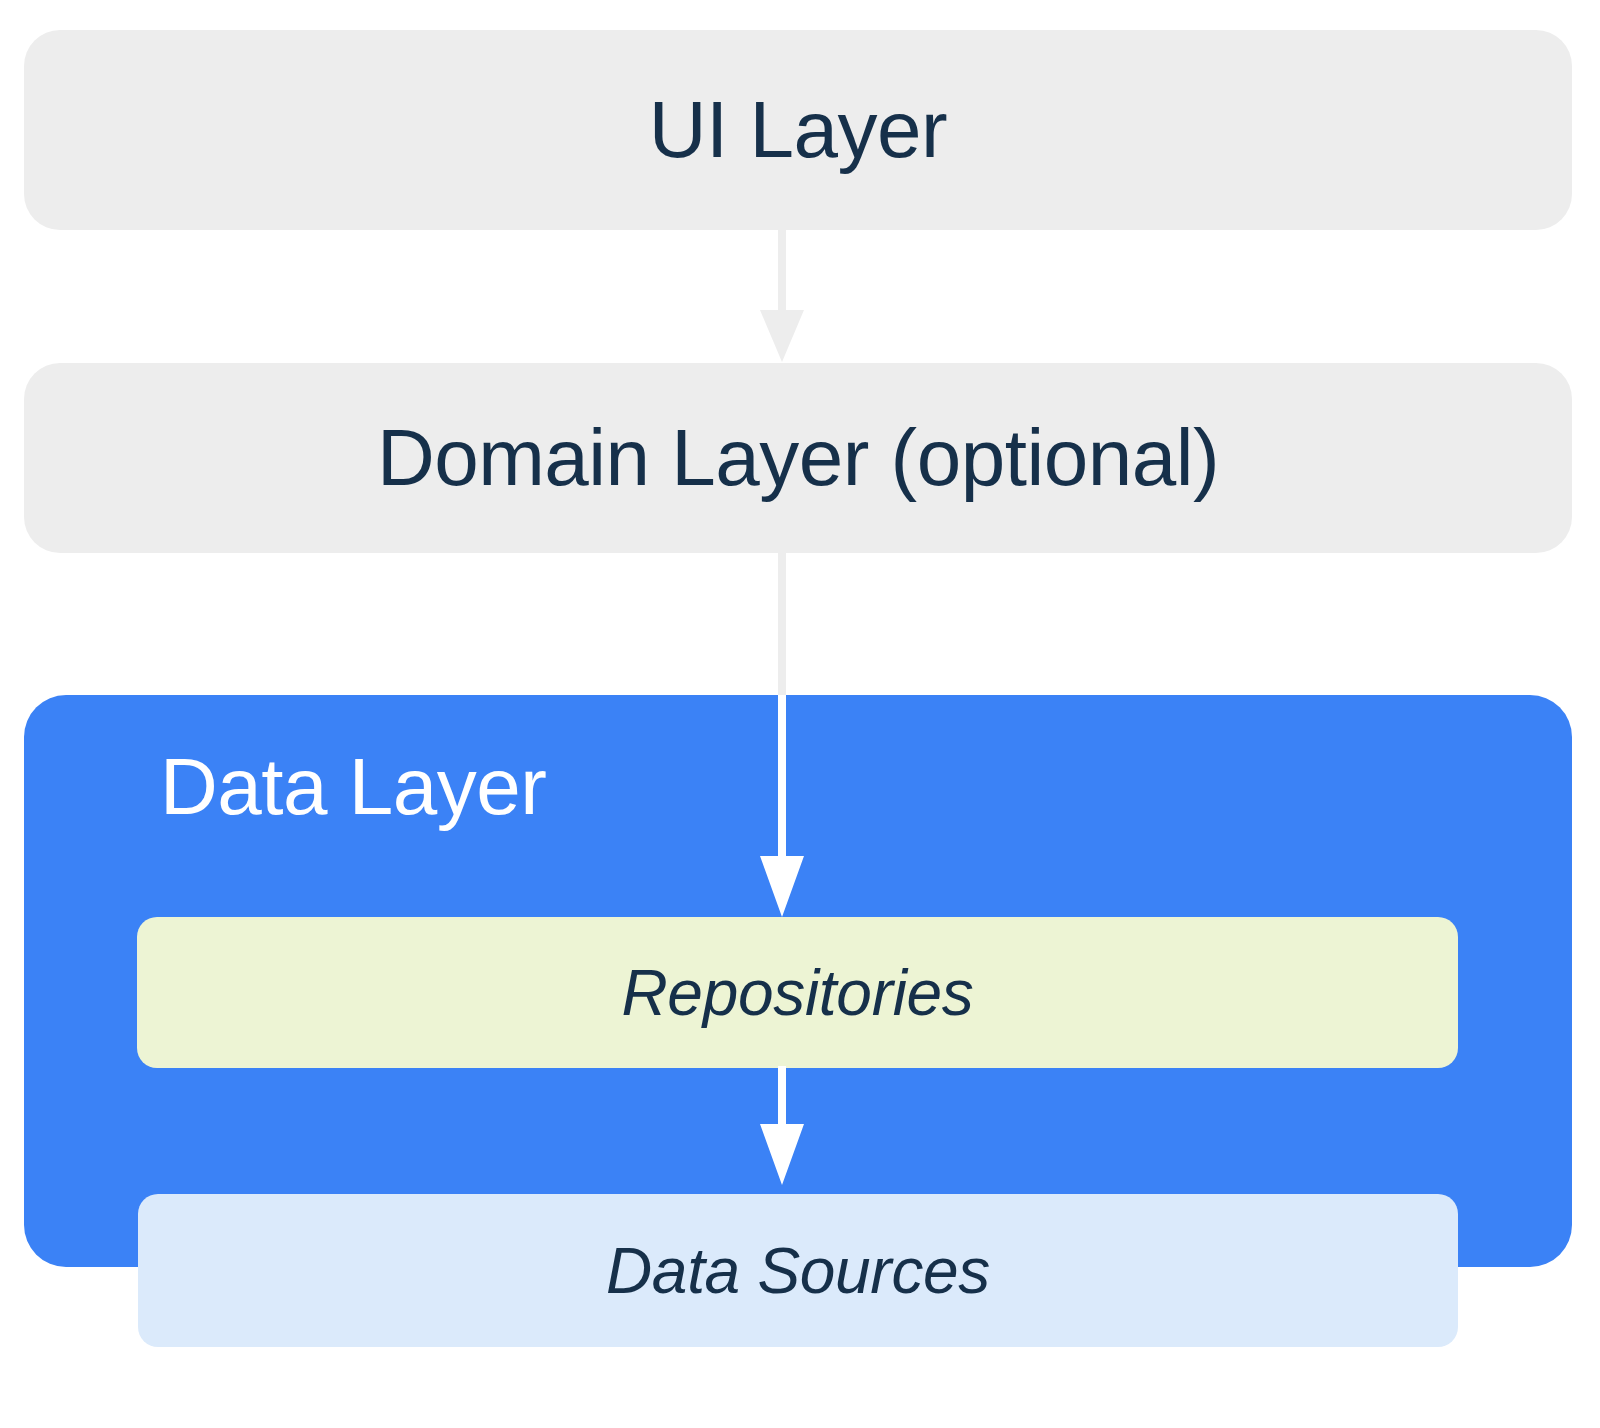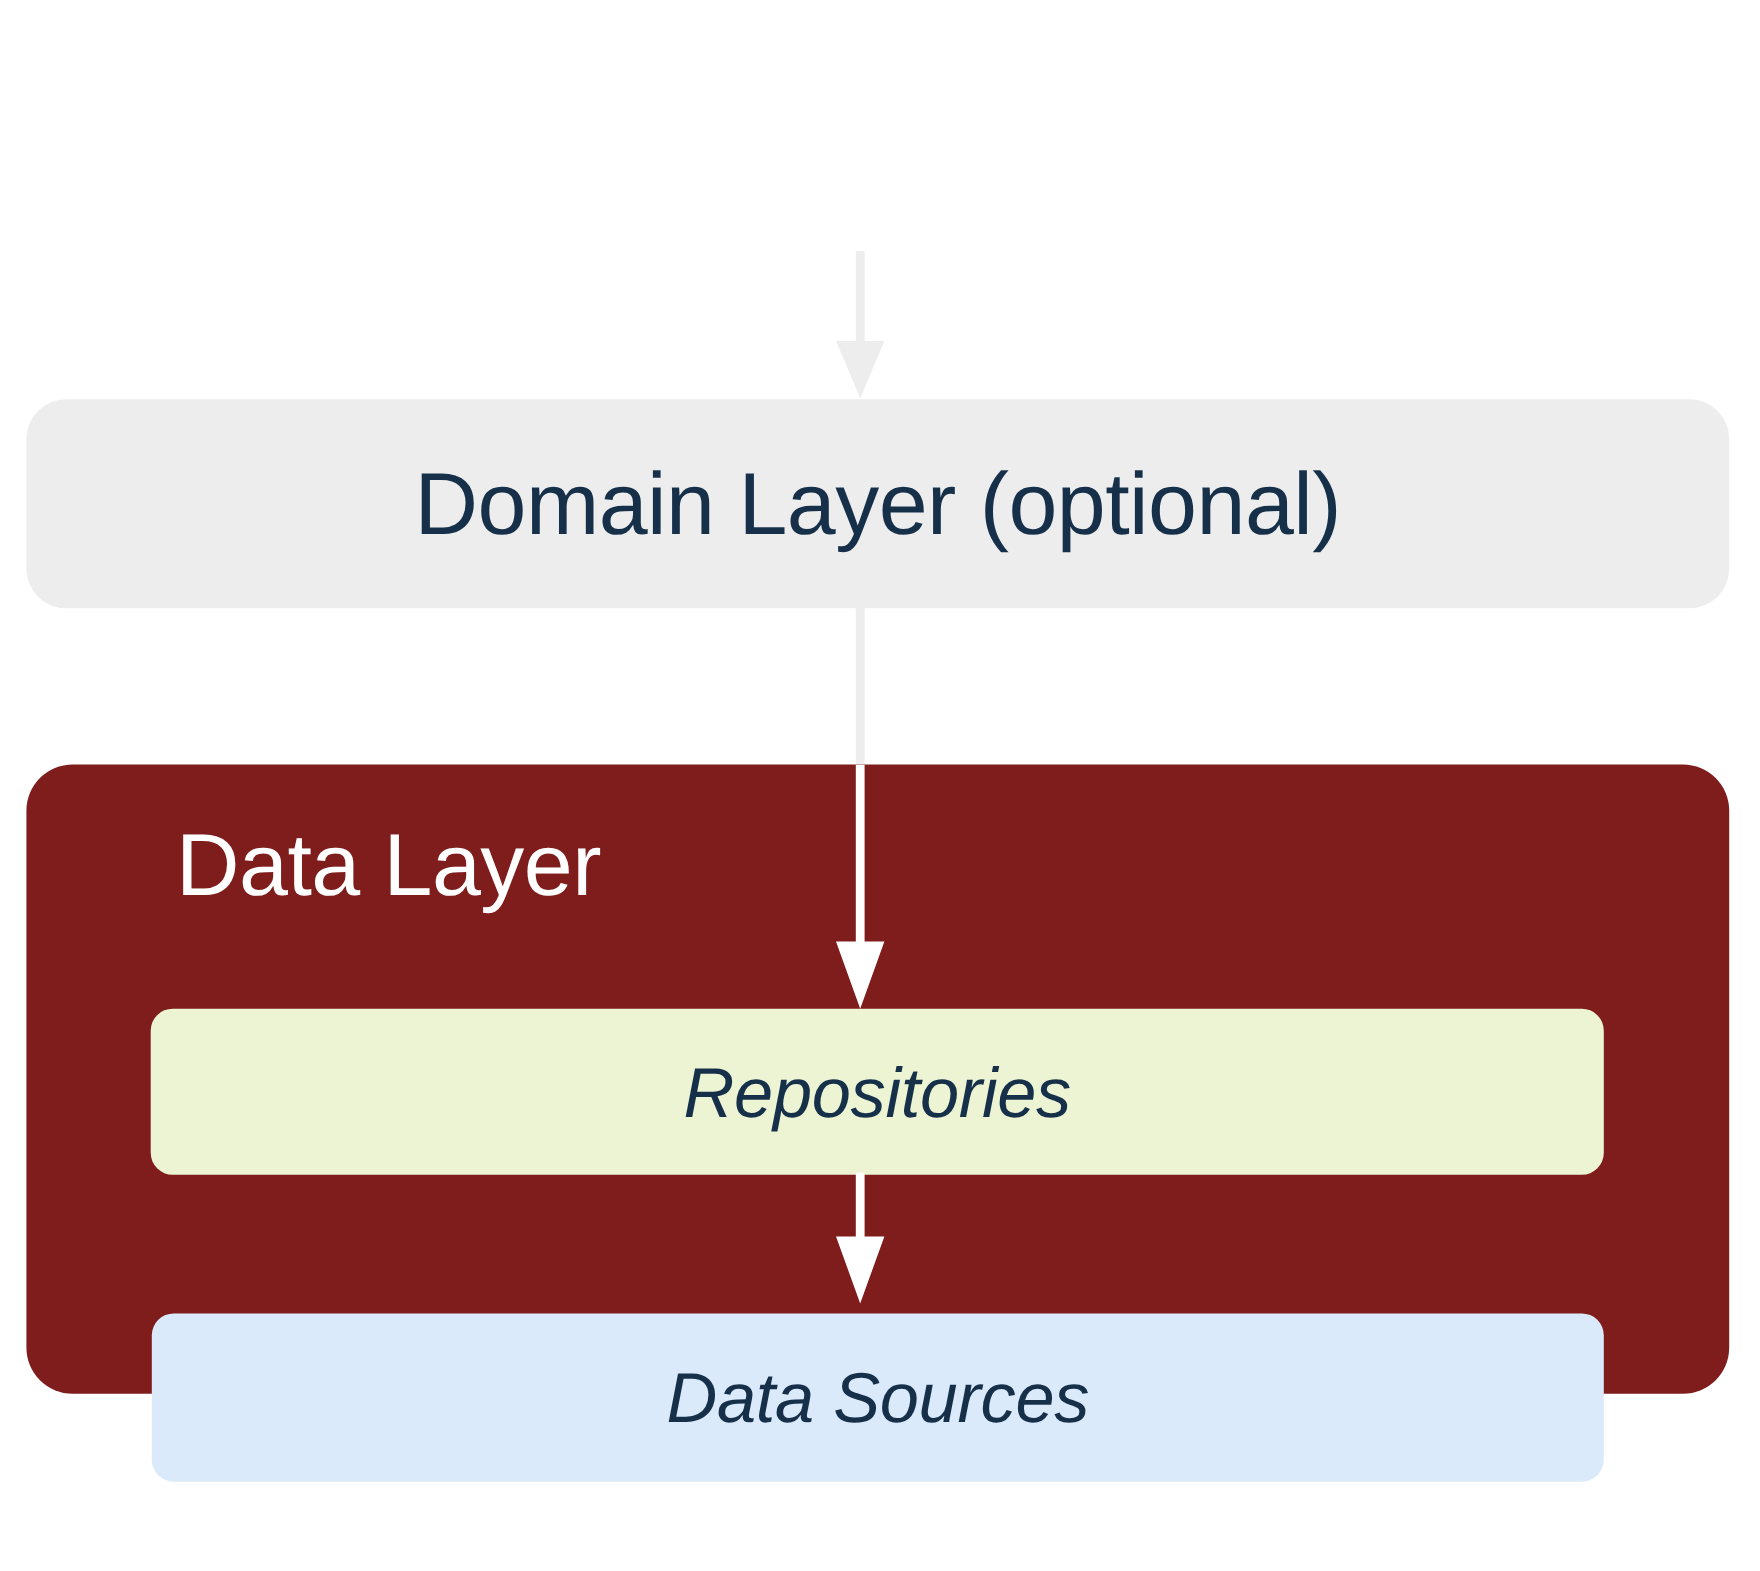--- a/index.html
+++ b/index.html
@@ -61,21 +61,21 @@
     height: 190px;
   }
 
   
   #data-layer {
     position: absolute;
     left: 24px;
     top: 695px;
     width: 1548px;
     height: 572px;
-    background: #7f1d1d;
+    background: #3b82f6;
     border-radius: 42px;
     box-sizing: border-box;
   }
 
   #data-layer-title {
     position: absolute;
     left: 136px;
     top: 46px;
     color: #FFFFFF;
     font-size: 80px;
@@ -132,20 +132,23 @@
   #arrow-ui-to-domain  { left: 758px; top: 228px; width: 48px; height: 138px; }
   #arrow-domain-to-repo-outer { left: 758px; top: 551px; width: 48px; height: 148px; }
   #arrow-domain-to-repo-inner { left: 734px; top: 0px;  width: 48px; height: 224px; }
   #arrow-repo-to-sources { left: 734px; top: 371px; width: 48px; height: 121px; }
 </style>
 </head>
 <body>
 
 <div id="diagram">
 
+  <div class="layer-box grey" id="ui-layer">
+    <span class="layer-label">UI Layer</span>
+  </div>
 
   <div class="arrow" id="arrow-ui-to-domain">
     <svg width="48" height="138" viewBox="0 0 48 138" aria-hidden="true">
       <path d="M20 0 H28 V82 H46 L24 134 L2 82 H20 Z" fill="#EDEDED"></path>
     </svg>
   </div>
 
   <div class="arrow" id="arrow-domain-to-repo-outer">
     <svg width="48" height="148" viewBox="0 0 48 148" aria-hidden="true">
       <rect x="20" y="0" width="8" height="148" fill="#EDEDED"></rect>

